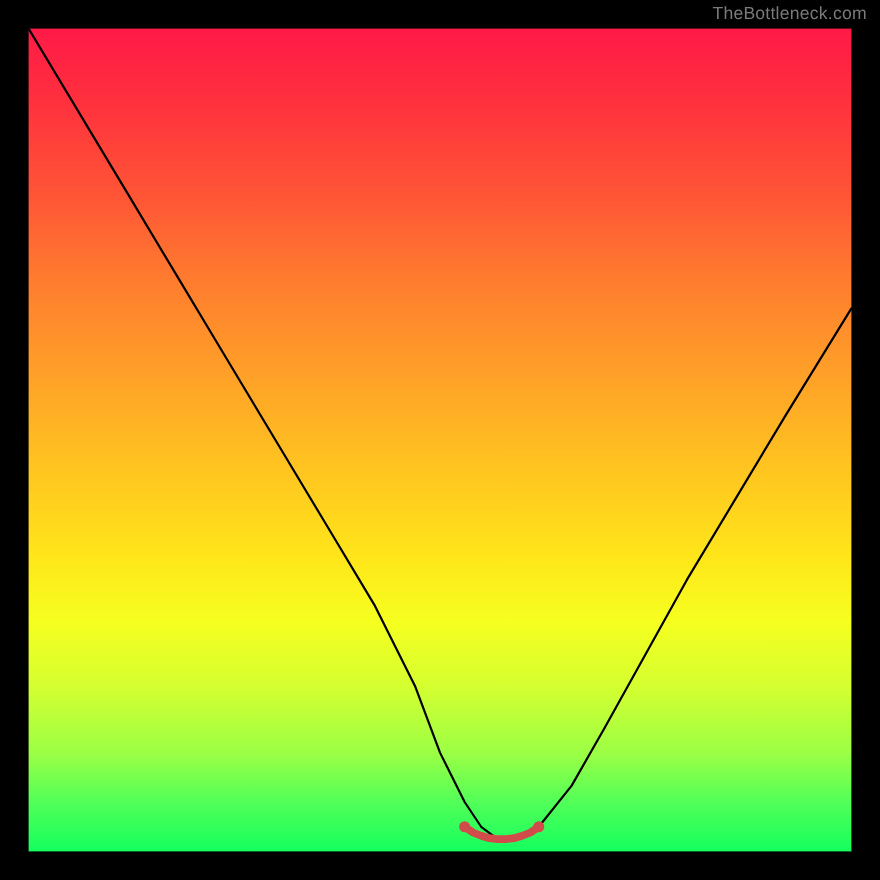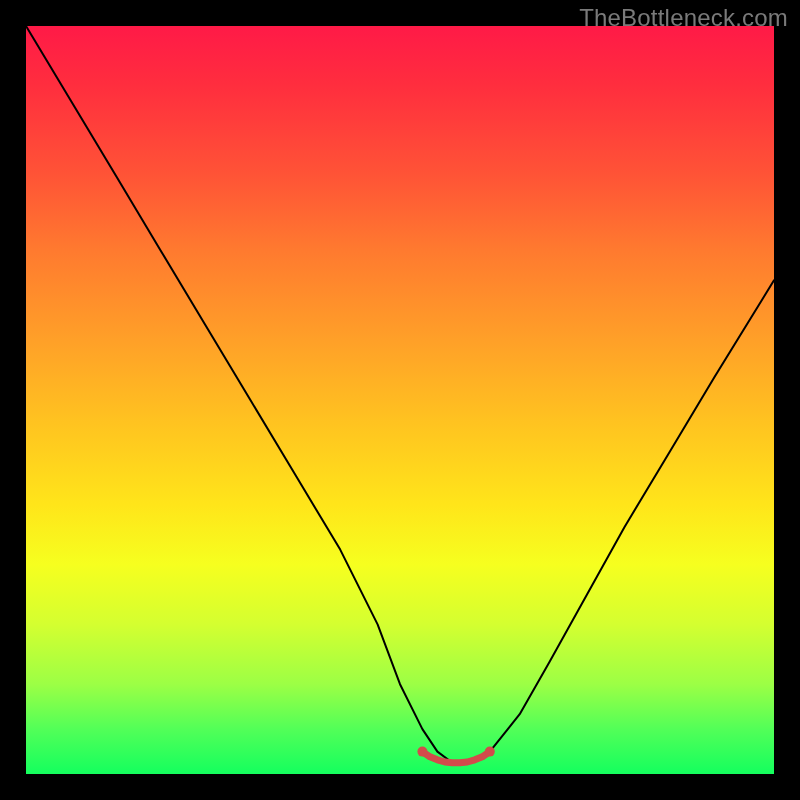--- a/index.html
+++ b/index.html
@@ -40,21 +40,21 @@
       #9cff45 88%,
       #52ff58 94%,
       #14ff5e 100%
     );
   }
   .watermark {
     position: absolute;
     top: 4px;
     right: 12px;
     color: #7a7a7a;
-    font-size: 24px;
+    font-size: 16px;
     font-weight: 400;
     letter-spacing: 0.2px;
     user-select: none;
   }
   svg.curve {
     position: absolute;
     left: 0;
     top: 0;
     width: 748px;
     height: 748px;

